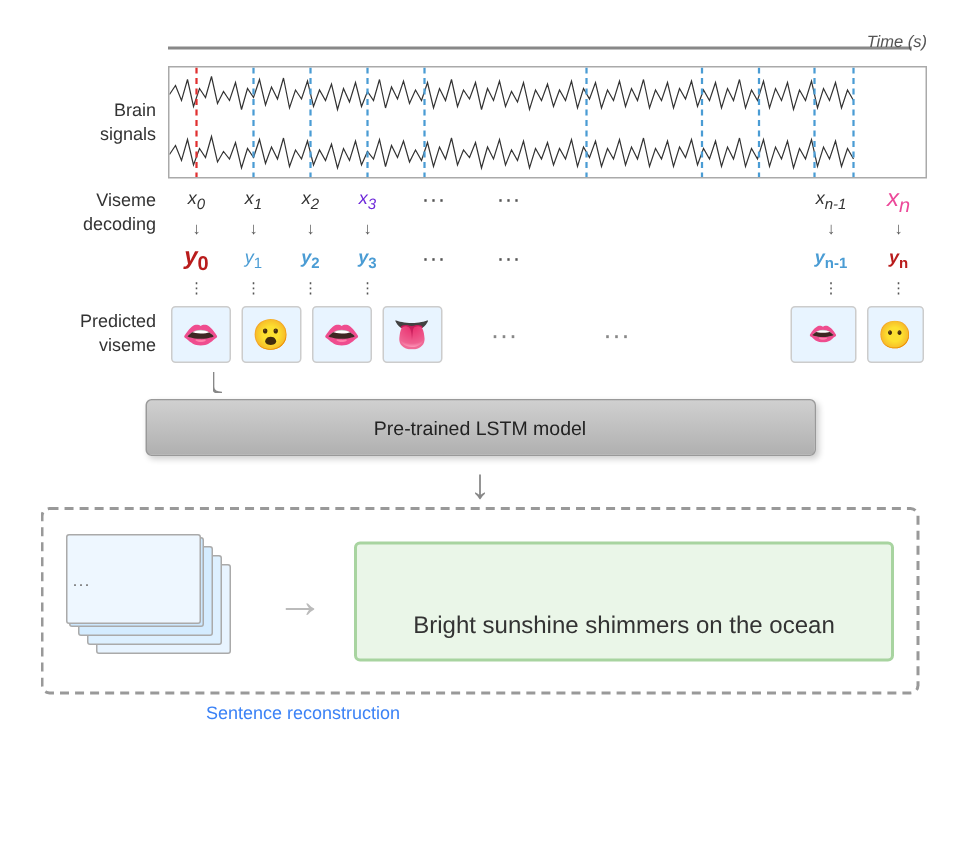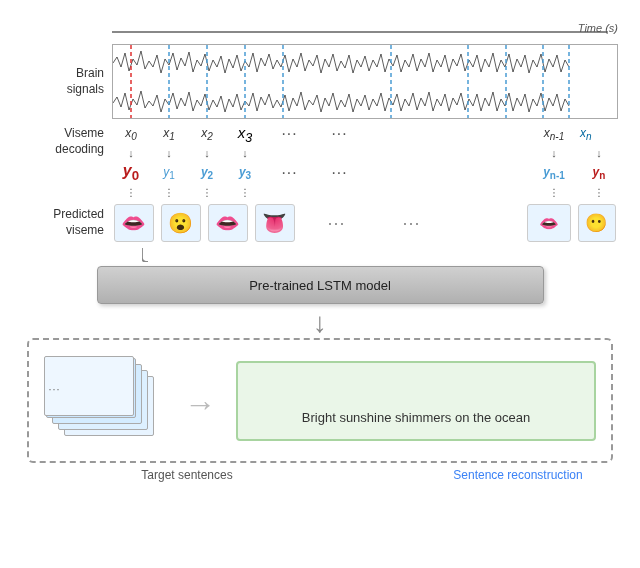--- a/index.html
+++ b/index.html
@@ -180,26 +180,26 @@
   </div>
 
   <div class="row-with-label" style="margin-bottom:2px;">
     <div class="row-label">Viseme<br>decoding</div>
     <div class="row-content">
 
       <div style="display:flex; align-items:center; height:22px;">
         <div style="width:38px; text-align:center; font-size:12px; font-style:italic; color:#333;"><i>x</i><sub>0</sub></div>
         <div style="width:38px; text-align:center; font-size:12px; font-style:italic; color:#333;"><i>x</i><sub>1</sub></div>
         <div style="width:38px; text-align:center; font-size:12px; font-style:italic; color:#333;"><i>x</i><sub>2</sub></div>
-        <div style="width:38px; text-align:center; font-size:15px; font-style:italic; color:#000000;"><i>x</i><sub>3</sub></div>
+        <div style="width:38px; text-align:center; font-size:12px; font-style:italic; color:#6d28d9;"><i>x</i><sub>3</sub></div>
         <div class="dots-cell">···</div>
         <div class="dots-cell">···</div>
         <div style="flex:1;"></div>
         <div style="width:52px; text-align:center; font-size:12px; font-style:italic; color:#333;"><i>x</i><sub>n-1</sub></div>
-        <div style="width:38px; font-size:12px; font-style:italic; color:#0369a1;"><i>x</i><sub>n</sub></div>
+        <div style="width:38px; text-align:center; font-size:16px; font-style:italic; color:#ec4899;"><i>x</i><sub>n</sub></div>
       </div>
 
       <div style="display:flex; align-items:center; height:16px;">
         <div style="width:38px; text-align:center; font-size:11px; color:#555;">↓</div>
         <div style="width:38px; text-align:center; font-size:11px; color:#555;">↓</div>
         <div style="width:38px; text-align:center; font-size:11px; color:#555;">↓</div>
         <div style="width:38px; text-align:center; font-size:11px; color:#555;">↓</div>
         <div class="dots-cell"></div>
         <div class="dots-cell"></div>
         <div style="flex:1;"></div>
@@ -281,26 +281,23 @@
       <div class="page" style="width:90px;height:60px;left:8px;top:8px; background:#d4ecff;"></div>
       <div class="page" style="width:90px;height:60px;left:2px;top:2px; background:#cce8ff;"></div>
       <div class="page" style="width:90px;height:60px;left:0;top:0; background:#eef7ff; border:1px solid #aaa;"></div>
 
       <div style="position:absolute; top:26px; left:4px; font-size:12px; color:#777; z-index:10;">···</div>
     </div>
 
     <div style="font-size:32px; color:#bbb; flex-shrink:0;">→</div>
 
     <div class="result-box">
-      <span style="font-size:13px; color:#333; line-height:1.4;margin-top:36px;">Bright sunshine shimmers on the ocean</span>
+      <span style="font-size:16px; color:#333; line-height:1.4;margin-top:36px;">Bright sunshine shimmers on the ocean</span>
     </div>
   </div>
 
   <div style="display:flex; margin-top:4px; margin-left:90px; padding: 0 10px; justify-content:space-between;">
-    <div style="width:130px; text-align:center;">
-      <span style="font-size:12px; color:#555;">Target sentences</span>
-    </div>
     <div style="width:160px; text-align:center; margin-right:10px;">
       <span style="font-size:12px; color:#3b82f6;">Sentence reconstruction</span>
     </div>
   </div>
 
 </div>
 
 </body></html>

